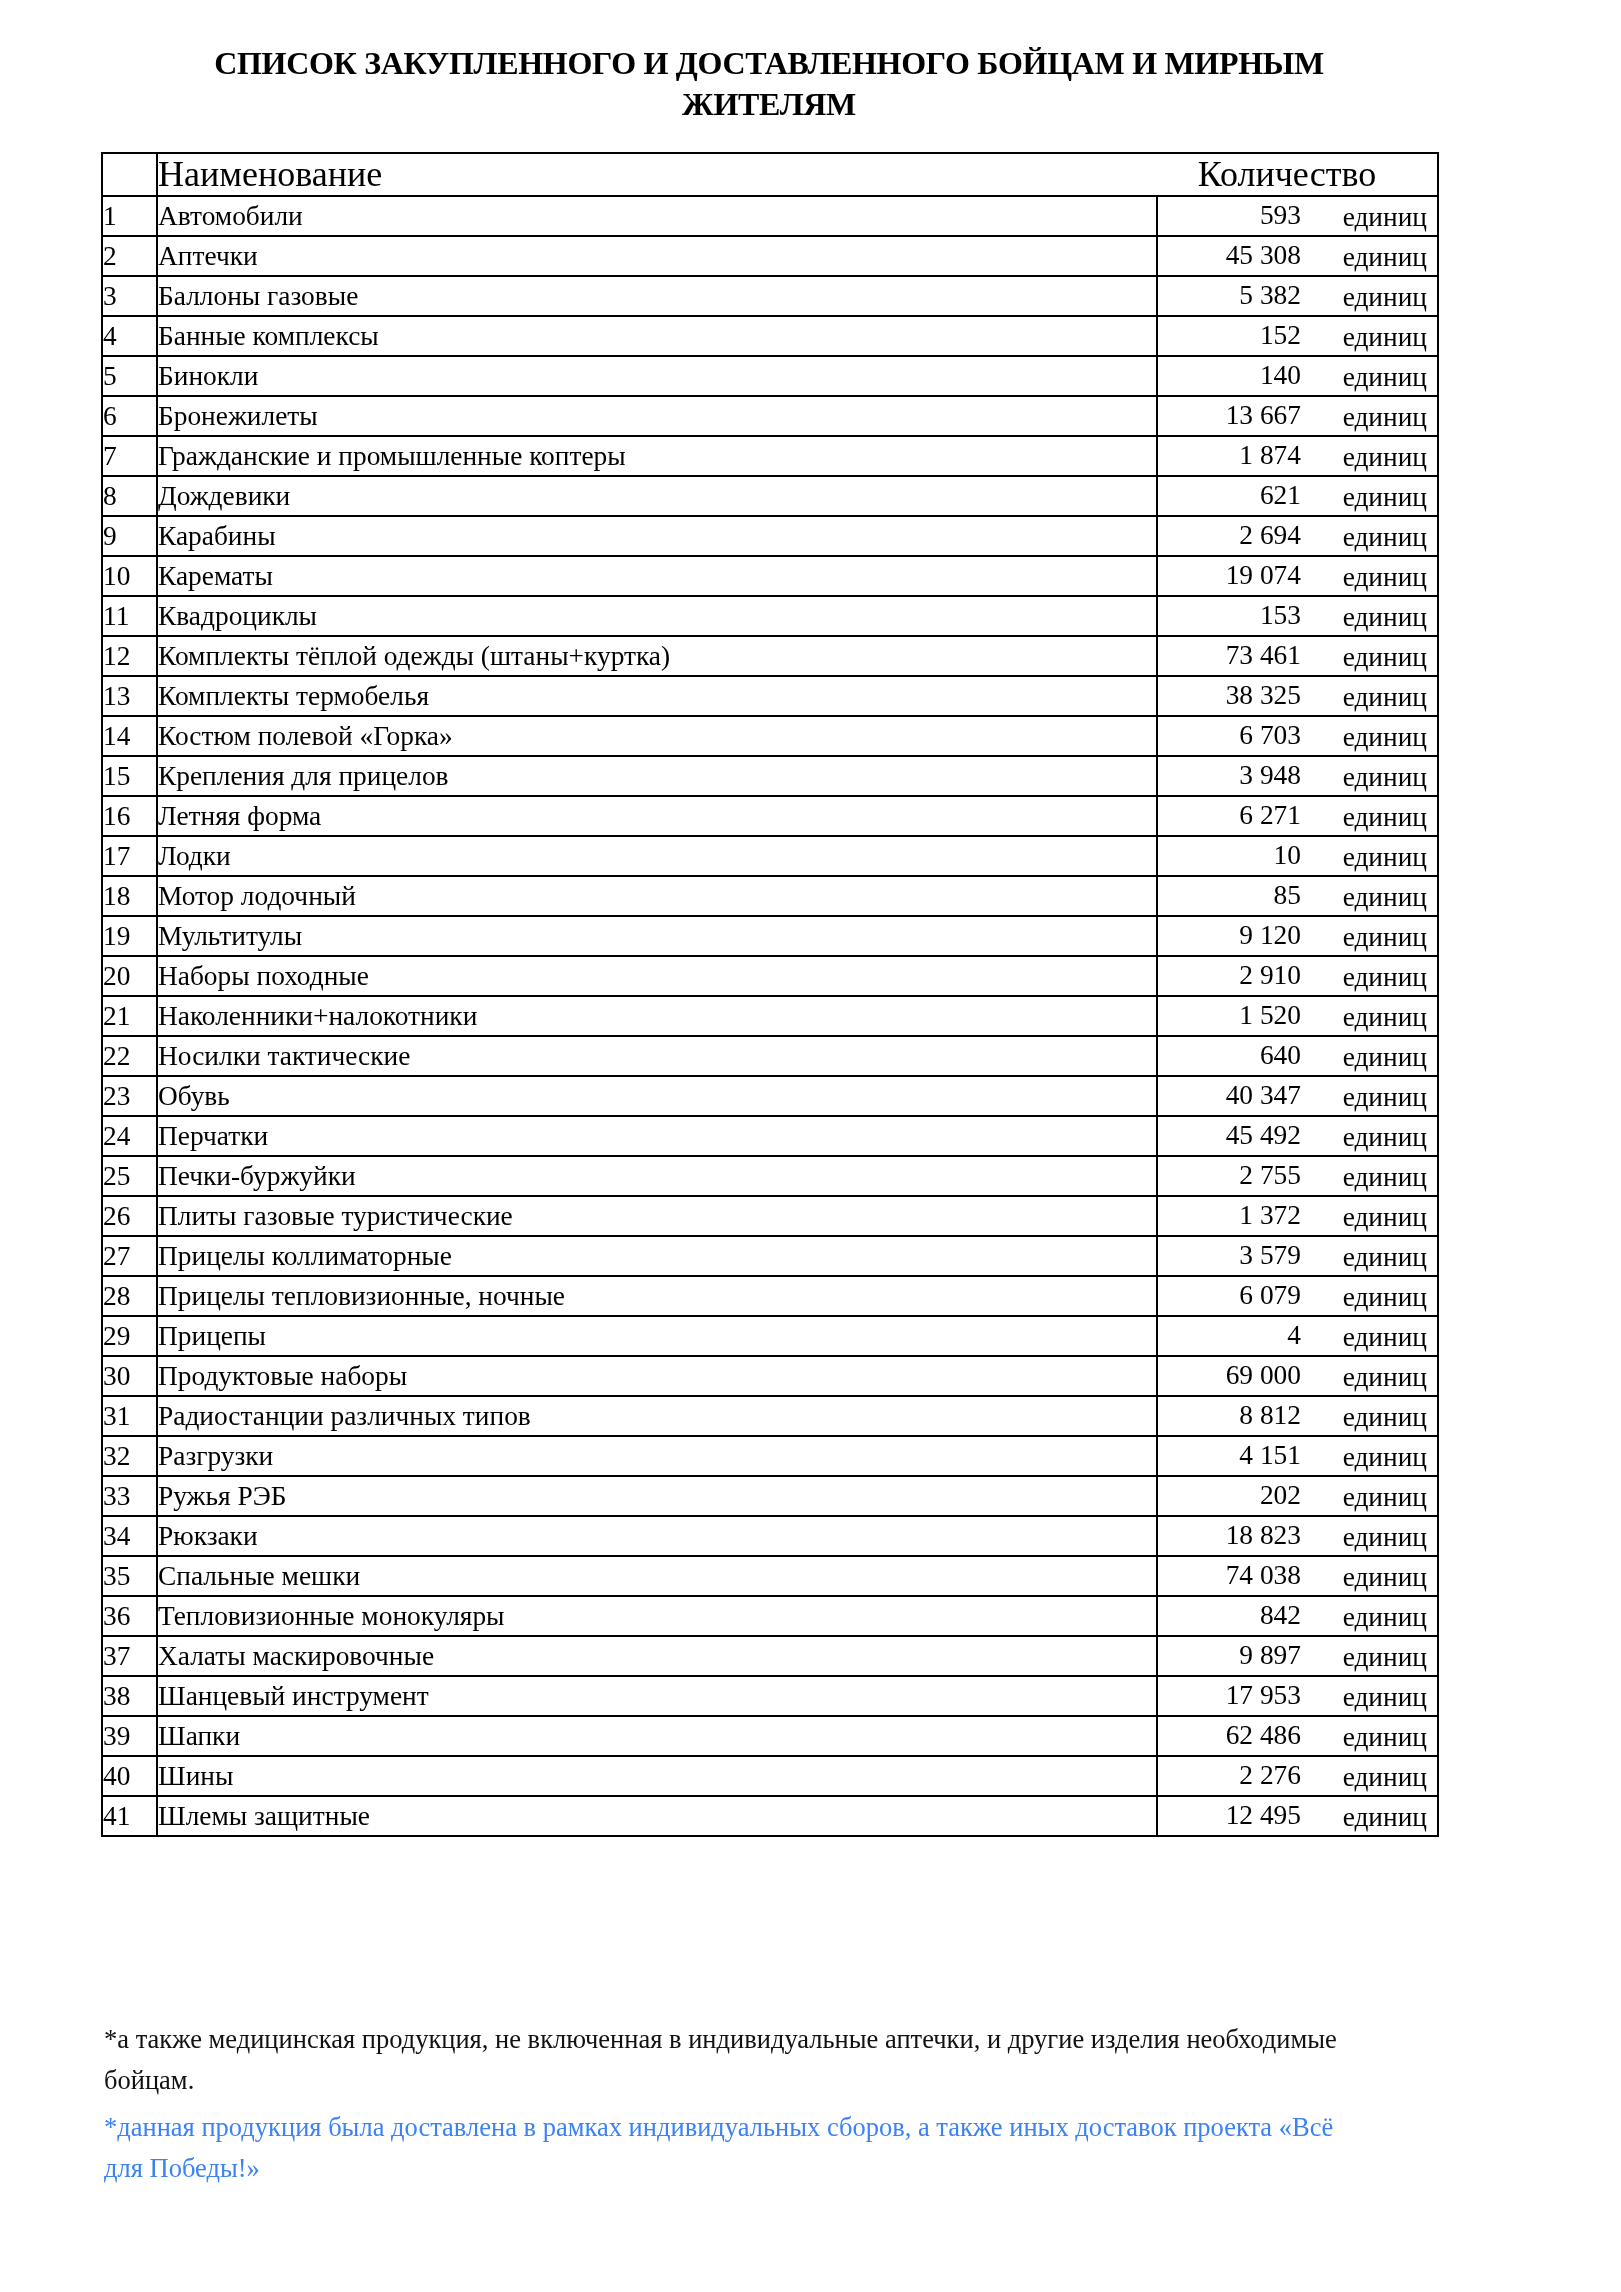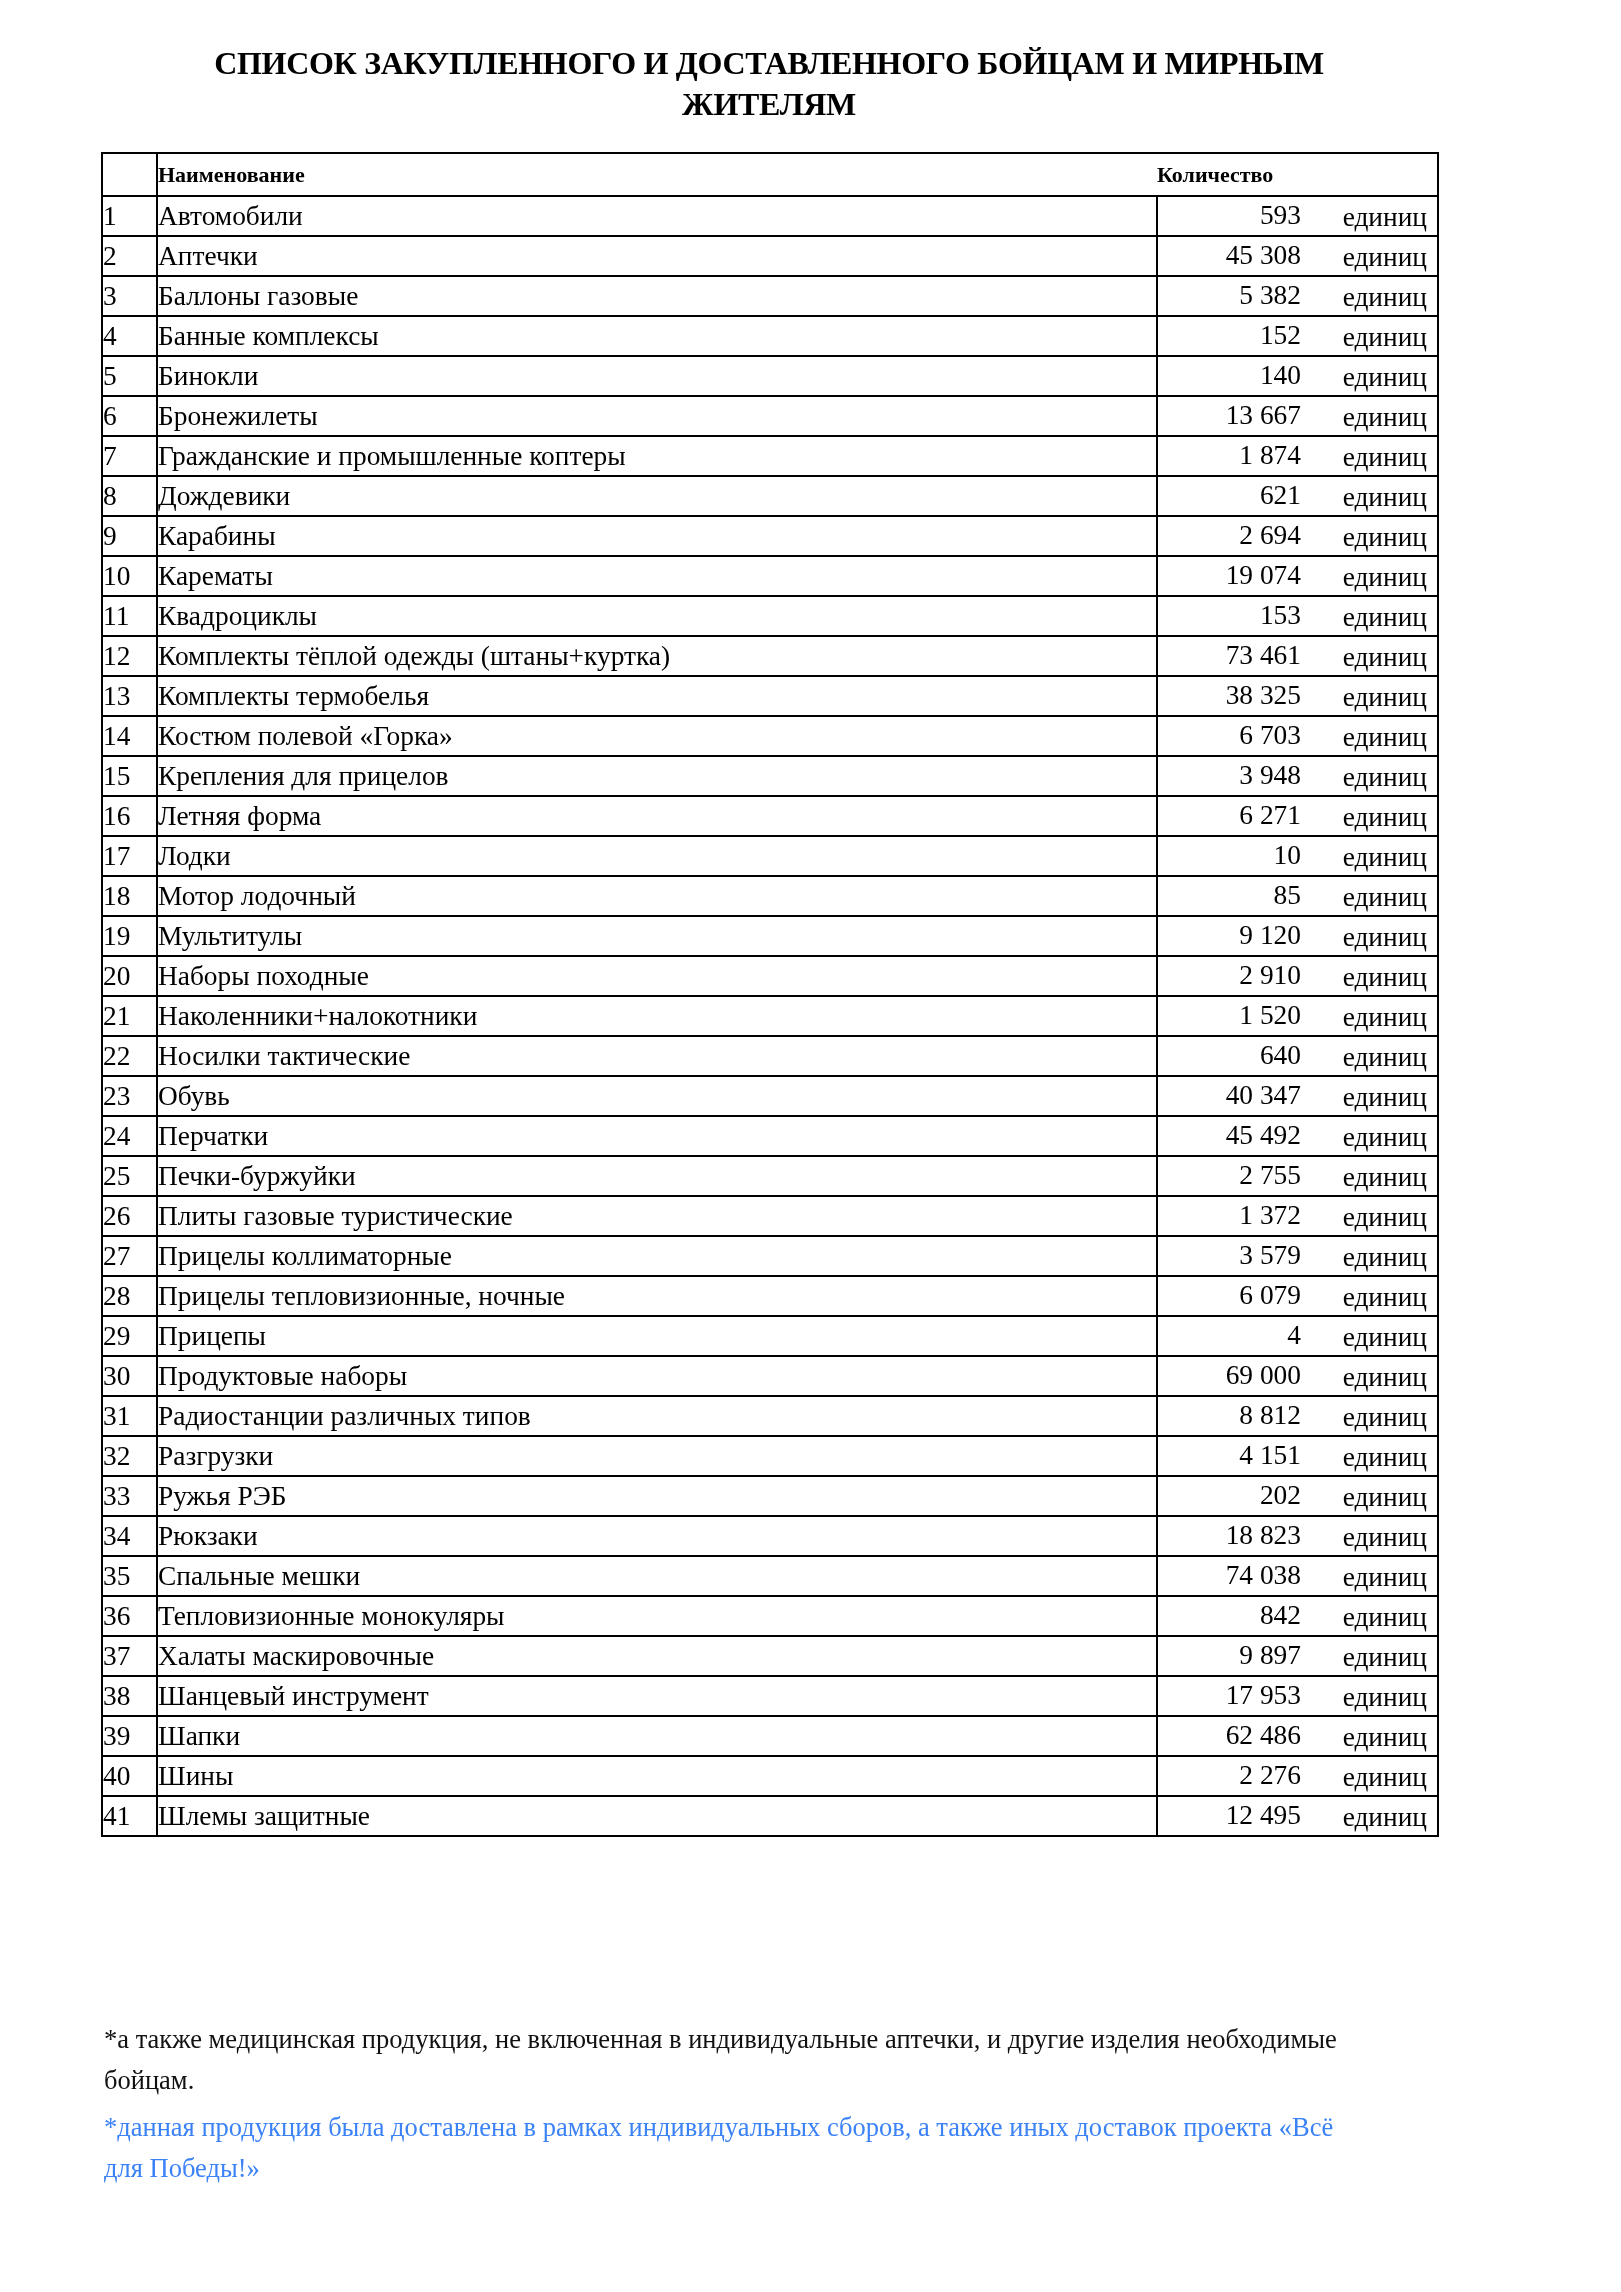--- a/index.html
+++ b/index.html
@@ -25,22 +25,22 @@
     col.c-qty { width: 281px; }
     td.num { padding-left: 2px; font-size: 30px; }
     td.name { padding-left: 4.9px; }
     td.qty-cell { position: relative; }
     td.qty-cell .qty {
       position: absolute; right: 136px; top: 0; text-align: right;
     }
     td.qty-cell .unit {
       position: absolute; right: 10px; top: 2px;
     }
-    tr.head td { font-size: 22px; height: 41px; font-weight: bold; }
-    tr.head td.head-qty { text-align: left; padding-right: 20px; border-left: none; }
+    tr.head td { font-size: 36px; height: 41px; }
+    tr.head td.head-qty { text-align: center; padding-right: 20px; border-left: none; }
     tr.head td.head-name { border-right: none; }
     .notes { position: absolute; left: 104px; width: 1274px; font-size: 26.5px; line-height: 41px; }
     .note1 { top: 2019px; color: #111; }
     .note2 { top: 2107px; color: #3b82f6; }
   </style>
 </head>
 <body>
 
 <div class="title">
   <div>СПИСОК ЗАКУПЛЕННОГО И ДОСТАВЛЕННОГО БОЙЦАМ И МИРНЫМ</div>

